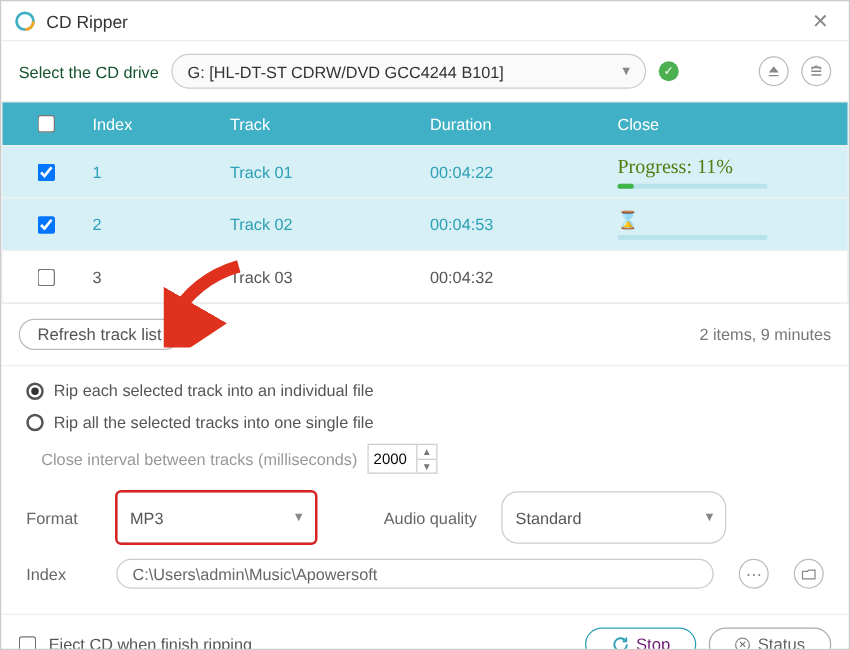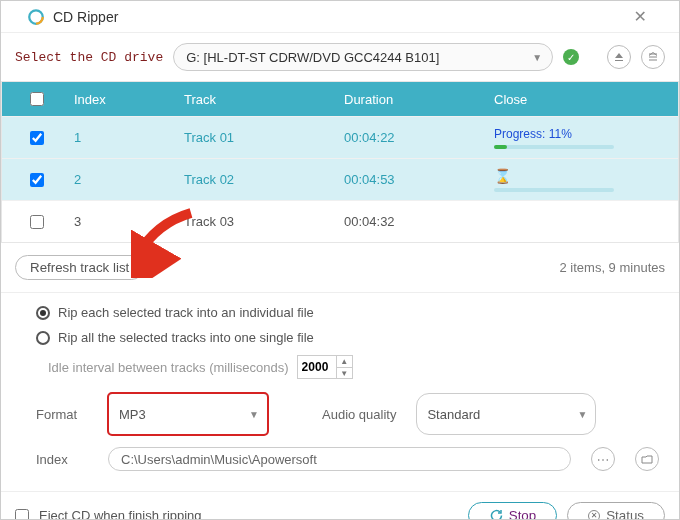--- a/index.html
+++ b/index.html
@@ -1,54 +1,54 @@
 <!DOCTYPE html>
 <html><head>
 <meta charset="utf-8">
 <style>
 * { box-sizing: border-box; margin: 0; padding: 0; font-family: "Segoe UI", Arial, sans-serif; }
 body { width: 680px; height: 520px; background: #fff; border: 1px solid #ccc; font-size: 13px; color: #555; position: relative; }
-.titlebar { height: 32px; display: flex; align-items: center; padding: 0 26px; border-bottom: 1px solid #eee; }
+.titlebar { height: 32px; display: flex; align-items: center; padding: 0 10px; border-bottom: 1px solid #eee; }
 .logo-icon { width: 18px; height: 18px; margin-right: 8px; }
 .titlebar-title { flex: 1; font-size: 14px; color: #333; }
 .close-x { font-size: 16px; color: #888; cursor: pointer; padding: 0 6px; }
 .drive-row { display: flex; align-items: center; padding: 10px 14px; gap: 10px; }
-.drive-label { color: #7f1d1d; font-family: Liberation Mono, monospace; }
+.drive-label { color: #14532d; }
 .drive-select { flex: 0 0 380px; height: 28px; border: 1px solid #ccc; border-radius: 14px; padding: 0 30px 0 12px; display: flex; align-items: center; position: relative; color: #333; background: #fafafa; }
 .drive-select .chev { position: absolute; right: 10px; color: #888; font-size: 10px; }
 .check-green { width: 16px; height: 16px; background: #4caf50; border-radius: 50%; color: #fff; display: flex; align-items: center; justify-content: center; font-size: 10px; }
 .round-icon-btn { width: 24px; height: 24px; border: 1px solid #bbb; border-radius: 50%; display: flex; align-items: center; justify-content: center; color: #888; cursor: pointer; }
 .spacer { flex: 1; }
 .table { border: 1px solid #e6e6e6; }
 .thead { background: #3fb0c5; color: #fff; display: flex; height: 34px; align-items: center; font-size: 13px; padding-left: 10px; }
 .col-check { width: 50px; display: flex; justify-content: center; }
 .col-index { width: 110px; margin-left: 12px; }
 .col-track { width: 160px; }
 .col-duration { width: 150px; }
 .col-status { flex: 1; }
 input[type=checkbox] { width: 14px; height: 14px; }
 .trow { display: flex; height: 42px; align-items: center; border-top: 1px solid #f0f0f0; padding-left: 10px; }
 .trow.sel { background: #d6f0f5; }
 .link { color: #2ea0b5; }
 .progress-wrap { display: flex; flex-direction: column; gap: 4px; padding-right: 20px; }
-.prog-label { font-size: 12px; color: #1d4ed8; }
+.prog-label { font-size: 16px; color: #4d7c0f; font-family: Liberation Serif, serif; }
 .prog-bar { height: 4px; background: #b9e3eb; border-radius: 2px; position: relative; width: 120px; }
 .prog-fill { height: 100%; background: #3bb44a; border-radius: 2px; }
 .hourglass { font-size: 14px; color: #666; }
 .toolbar { display: flex; align-items: center; padding: 12px 14px; border-bottom: 1px solid #eee; position: relative; }
 .pill-btn { border: 1px solid #bbb; border-radius: 13px; padding: 4px 14px; background: #fff; cursor: pointer; color: #555; }
 .summary { margin-left: auto; color: #777; }
 .arrow { position: absolute; left: 130px; top: -35px; pointer-events: none; }
-.options { padding: 12px 20px 8px 20px; margin-left: 15px; }
+.options { padding: 12px 20px 8px 20px; }
 .radio-row { display: flex; align-items: center; gap: 8px; margin-bottom: 10px; }
 .radio { width: 14px; height: 14px; border: 2px solid #555; border-radius: 50%; display: inline-flex; align-items: center; justify-content: center; }
 .radio.selected::after { content: ""; width: 6px; height: 6px; background: #333; border-radius: 50%; }
 .idle-row { display: flex; align-items: center; gap: 8px; margin: 0 0 14px 12px; color: #999; }
 .spinner { width: 56px; height: 24px; border: 1px solid #ccc; display: flex; align-items: center; }
-.spinner input { width: 38px; border: none; padding-left: 4px; font-size: 12px; outline: none; font-weight: bold; }
+.spinner input { width: 38px; border: none; padding-left: 4px; font-size: 12px; outline: none; }
 .spinner .steppers { width: 16px; display: flex; flex-direction: column; border-left: 1px solid #ccc; }
 .spinner .steppers div { height: 11px; font-size: 8px; display: flex; align-items: center; justify-content: center; color: #777; cursor: pointer; }
 .spinner .steppers div+div { border-top: 1px solid #ccc; }
 .form-row { display: flex; align-items: center; gap: 20px; margin-bottom: 12px; }
 .form-label { width: 52px; color: #666; }
 .select { height: 42px; border: 1px solid #ccc; border-radius: 4px; display: flex; align-items: center; padding: 0 26px 0 10px; position: relative; color: #555; }
 .select .chev { position: absolute; right: 8px; font-size: 10px; color: #888; }
 .select.format { width: 160px; outline: 2px solid #d62323; outline-offset: -1px; }
 .select.quality { width: 180px; border-radius: 13px; }
 .aq-label { color: #666; margin-left: 34px;}
@@ -162,21 +162,21 @@
 <div class="options">
   <div class="radio-row">
     <span class="radio selected"></span>
     <span>Rip each selected track into an individual file</span>
   </div>
   <div class="radio-row">
     <span class="radio"></span>
     <span>Rip all the selected tracks into one single file</span>
   </div>
   <div class="idle-row">
-    <span>Idle interval between tracks (milliseconds)</span>
+    <span>Close interval between tracks (milliseconds)</span>
     <div class="spinner">
       <input value="2000" style="">
       <div class="steppers">
           <div>▲</div>
           <div>▼</div>
         </div>
     </div>
   </div>
 
   <div class="form-row">

